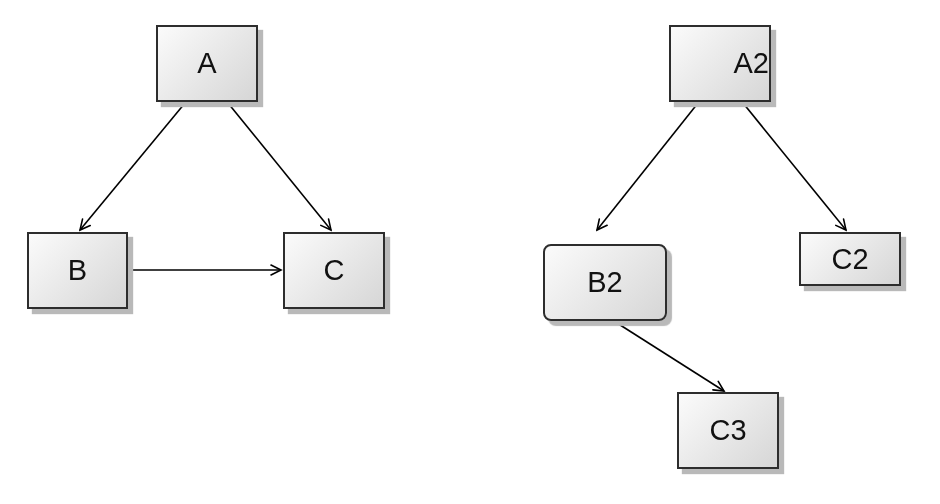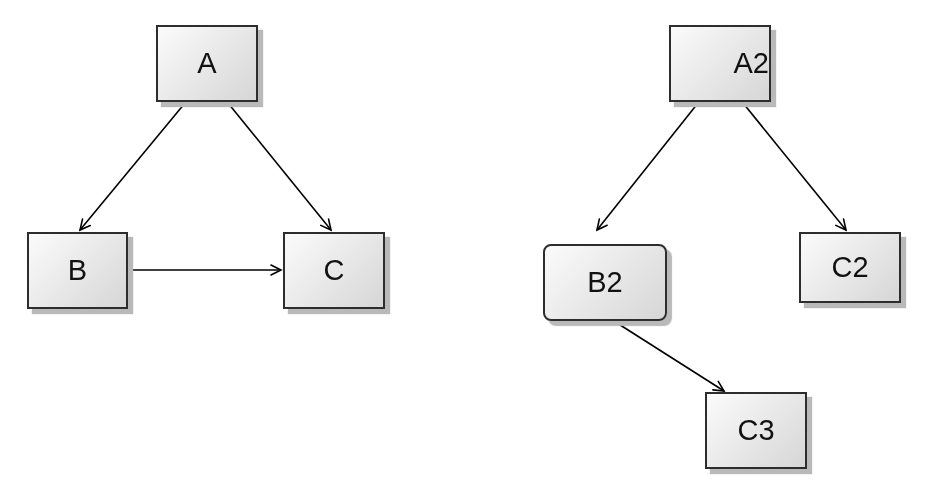--- a/index.html
+++ b/index.html
@@ -73,20 +73,20 @@
       </div>
       <div class="node" style="left: 283px; top: 232px; width: 102px; height: 77px;">
         <span>C</span>
       </div>
       <div class="node" style="left: 669px; top: 25px; width: 102px; height: 77px; justify-content: flex-end;">
         <span>A2</span>
       </div>
       <div class="node" style="left: 543px; top: 244px; width: 124px; height: 77px; border-radius: 8px;">
         <span>B2</span>
       </div>
-      <div class="node" style="left: 799px; top: 232px; width: 102px; height: 71px;">
+      <div class="node" style="left: 799px; top: 232px; width: 102px; height: 54px;">
         <span>C2</span>
       </div>
-      <div class="node" style="left: 677px; top: 392px; width: 102px; height: 77px; margin-left: 28px;">
+      <div class="node" style="left: 677px; top: 392px; width: 102px; height: 77px;">
         <span>C3</span>
       </div>
     </div>
 </div>
 
 </body></html>

